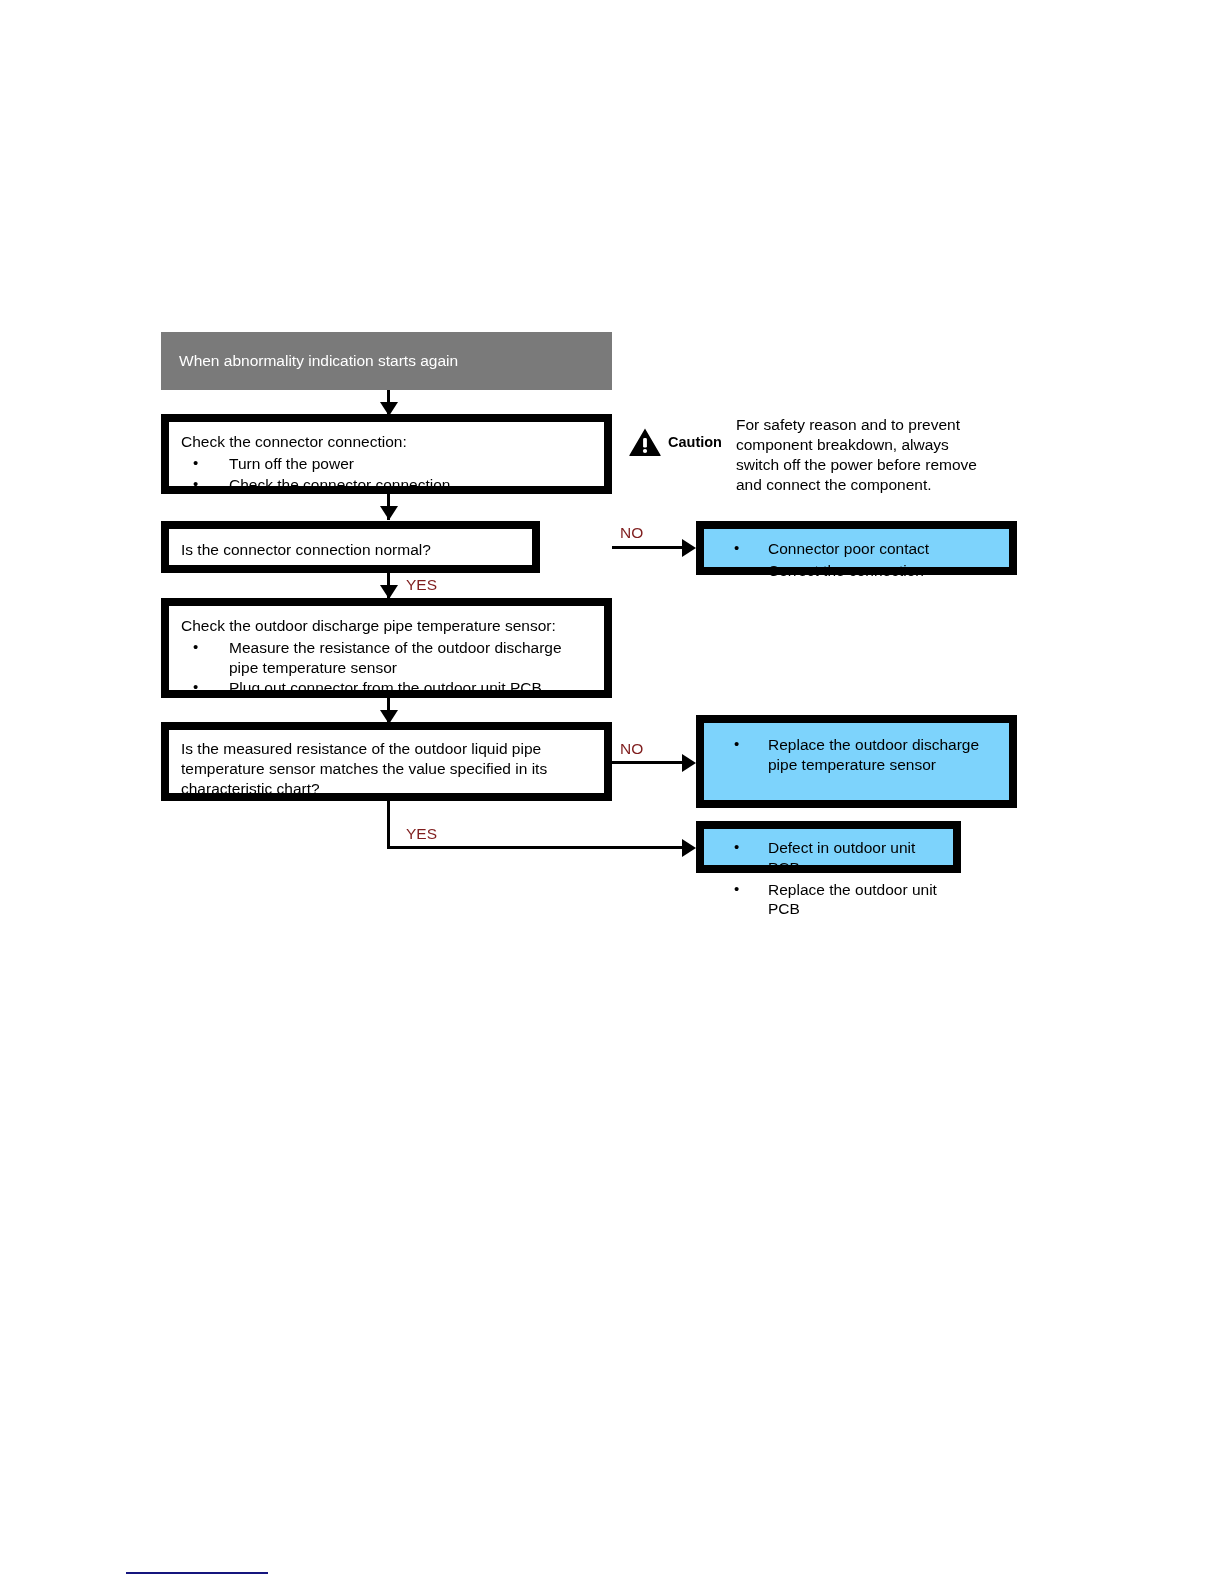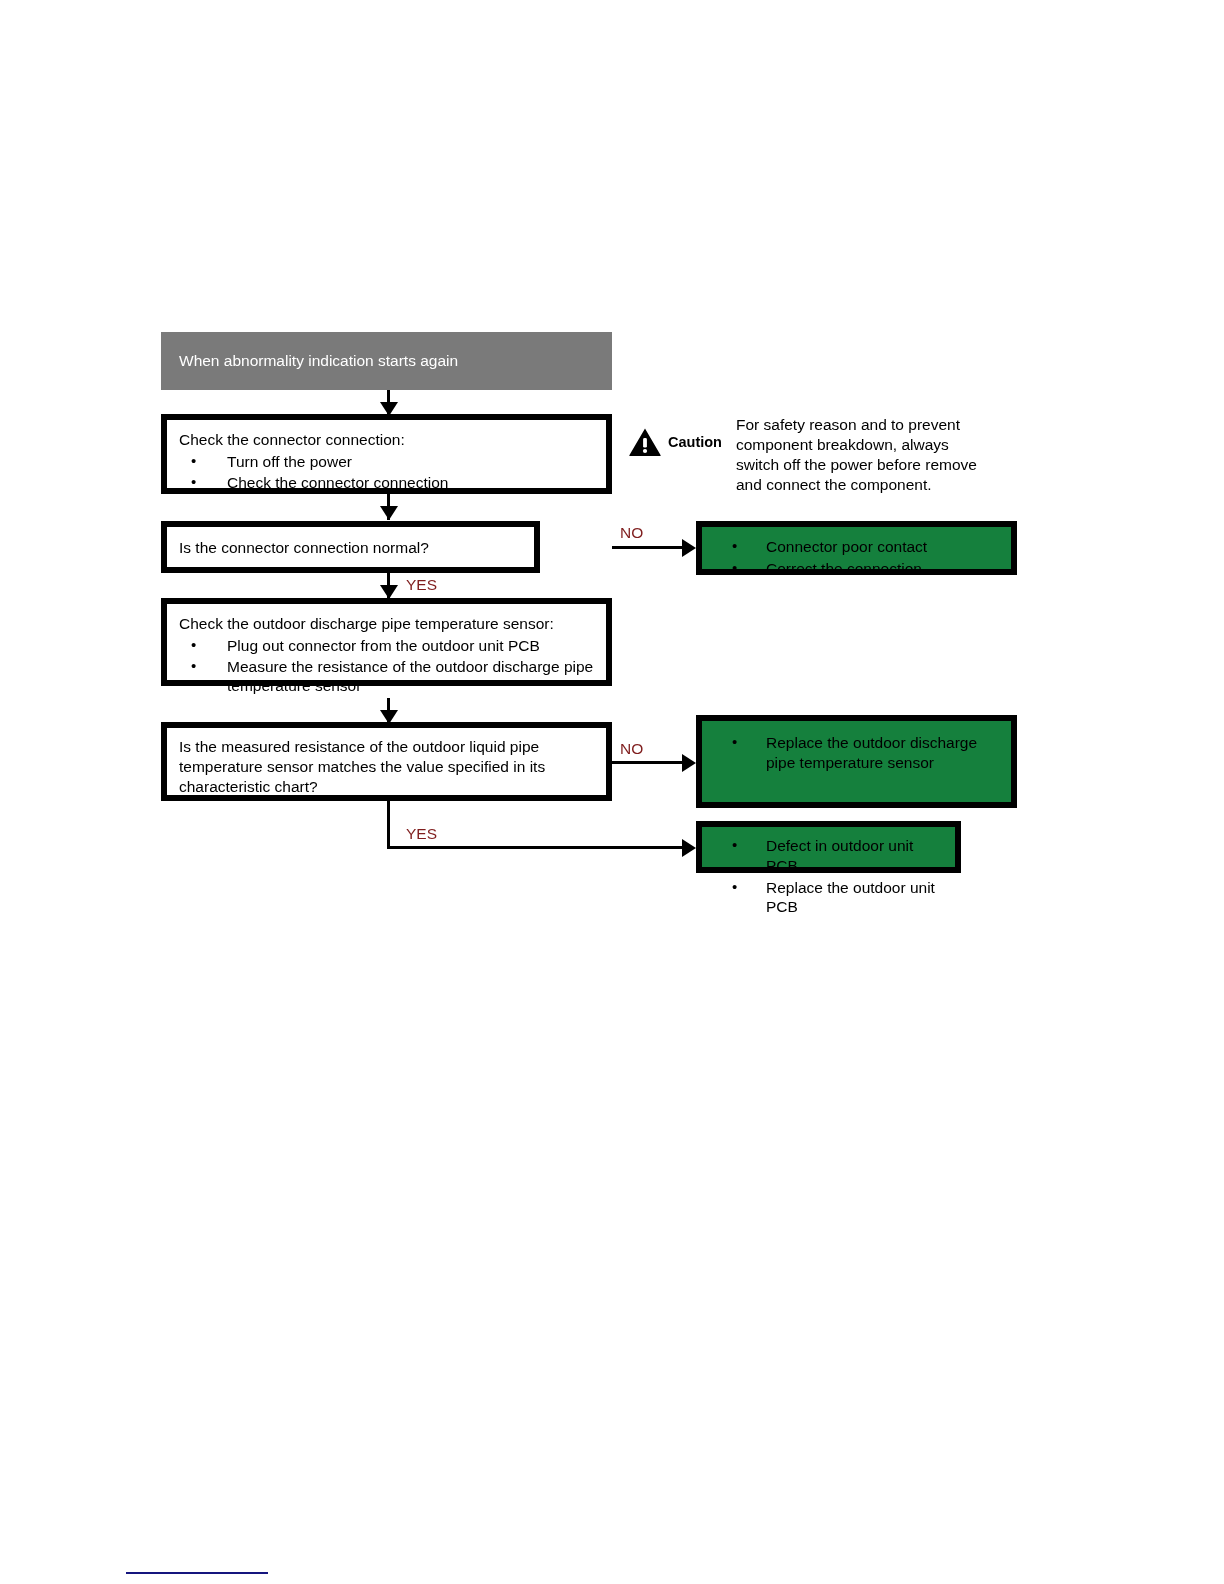--- a/index.html
+++ b/index.html
@@ -15,36 +15,36 @@
     color: #000000;
     overflow: hidden;
   }
 
   .page { position: absolute; inset: 0; }
 
   
   .box {
     position: absolute;
     box-sizing: border-box;
-    border: 6px solid #000000;
+    border: 8px solid #000000;
     background: #ffffff;
     font-size: 15.5px;
     line-height: 1.28;
     color: #000;
   }
   .box.header-bar {
     background: #7a7a7a;
     border: none;
     color: #ffffff;
     display: flex;
     align-items: center;
     padding-left: 18px;
   }
   .box.result {
-    background: #15803d;
+    background: #7dd3fc;
   }
   .box .pad {
     padding: 10px 12px 8px 12px;
   }
   .box .title-line {
     margin: 0 0 2px 0;
     white-space: nowrap;
   }
   .box .plain {
     margin: 0;
@@ -197,26 +197,26 @@
         <li>Connector poor contact</li>
         <li>Correct the connection</li>
       </ul>
     </div>
   </div>
 
   <div class="vline" style="left:387px; top:573px; height:26px;"></div>
   <div class="arrow-down" style="left:380px; top:585px;"></div>
   <div class="edge-label" style="left:406px; top:576px;">YES</div>
 
-  <div class="box" style="left:161px; top:598px; width:451px; height:88px;">
+  <div class="box" style="left:161px; top:598px; width:451px; height:100px;">
     <div class="pad">
       <p class="title-line">Check the outdoor discharge pipe temperature sensor:</p>
       <ul class="bullets">
+        <li>Measure the resistance of the outdoor discharge pipe temperature sensor</li>
         <li>Plug out connector from the outdoor unit PCB</li>
-        <li>Measure the resistance of the outdoor discharge pipe temperature sensor</li>
       </ul>
     </div>
   </div>
 
   <div class="vline" style="left:387px; top:698px; height:26px;"></div>
   <div class="arrow-down" style="left:380px; top:710px;"></div>
 
   <div class="box" style="left:161px; top:722px; width:451px; height:79px;">
     <div class="pad" style="padding-top:9px;">
       <p class="plain">Is the measured resistance of the outdoor liquid pipe temperature sensor matches the value specified in its characteristic chart?</p>

